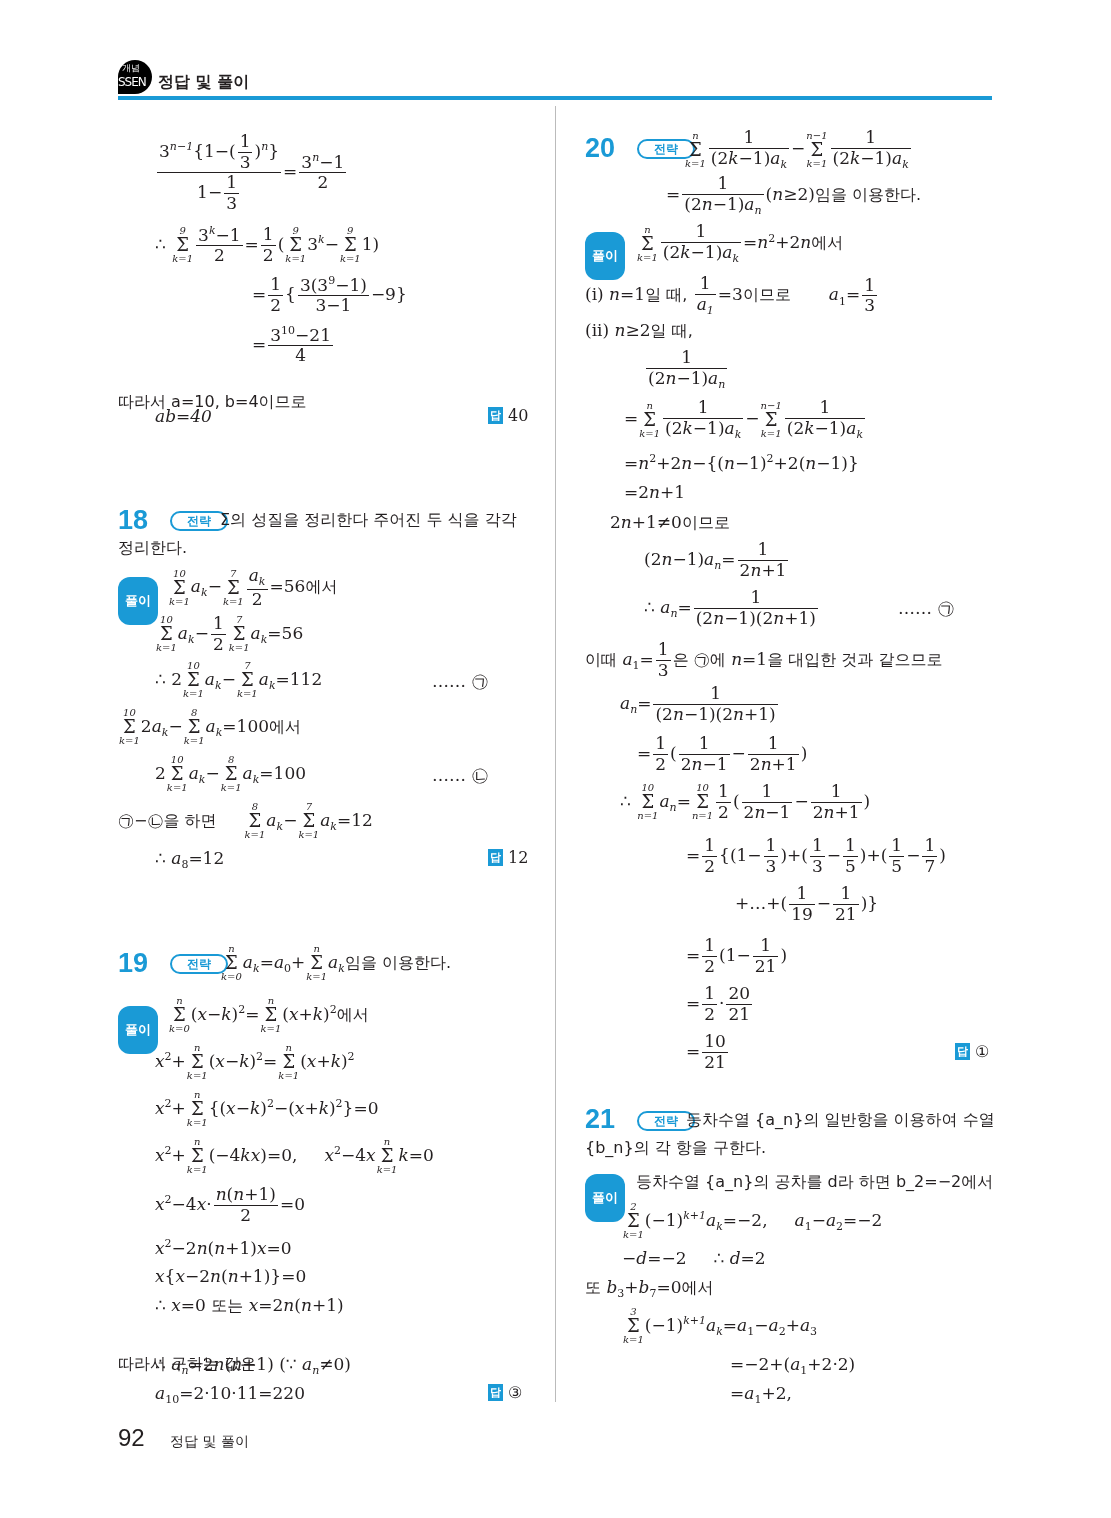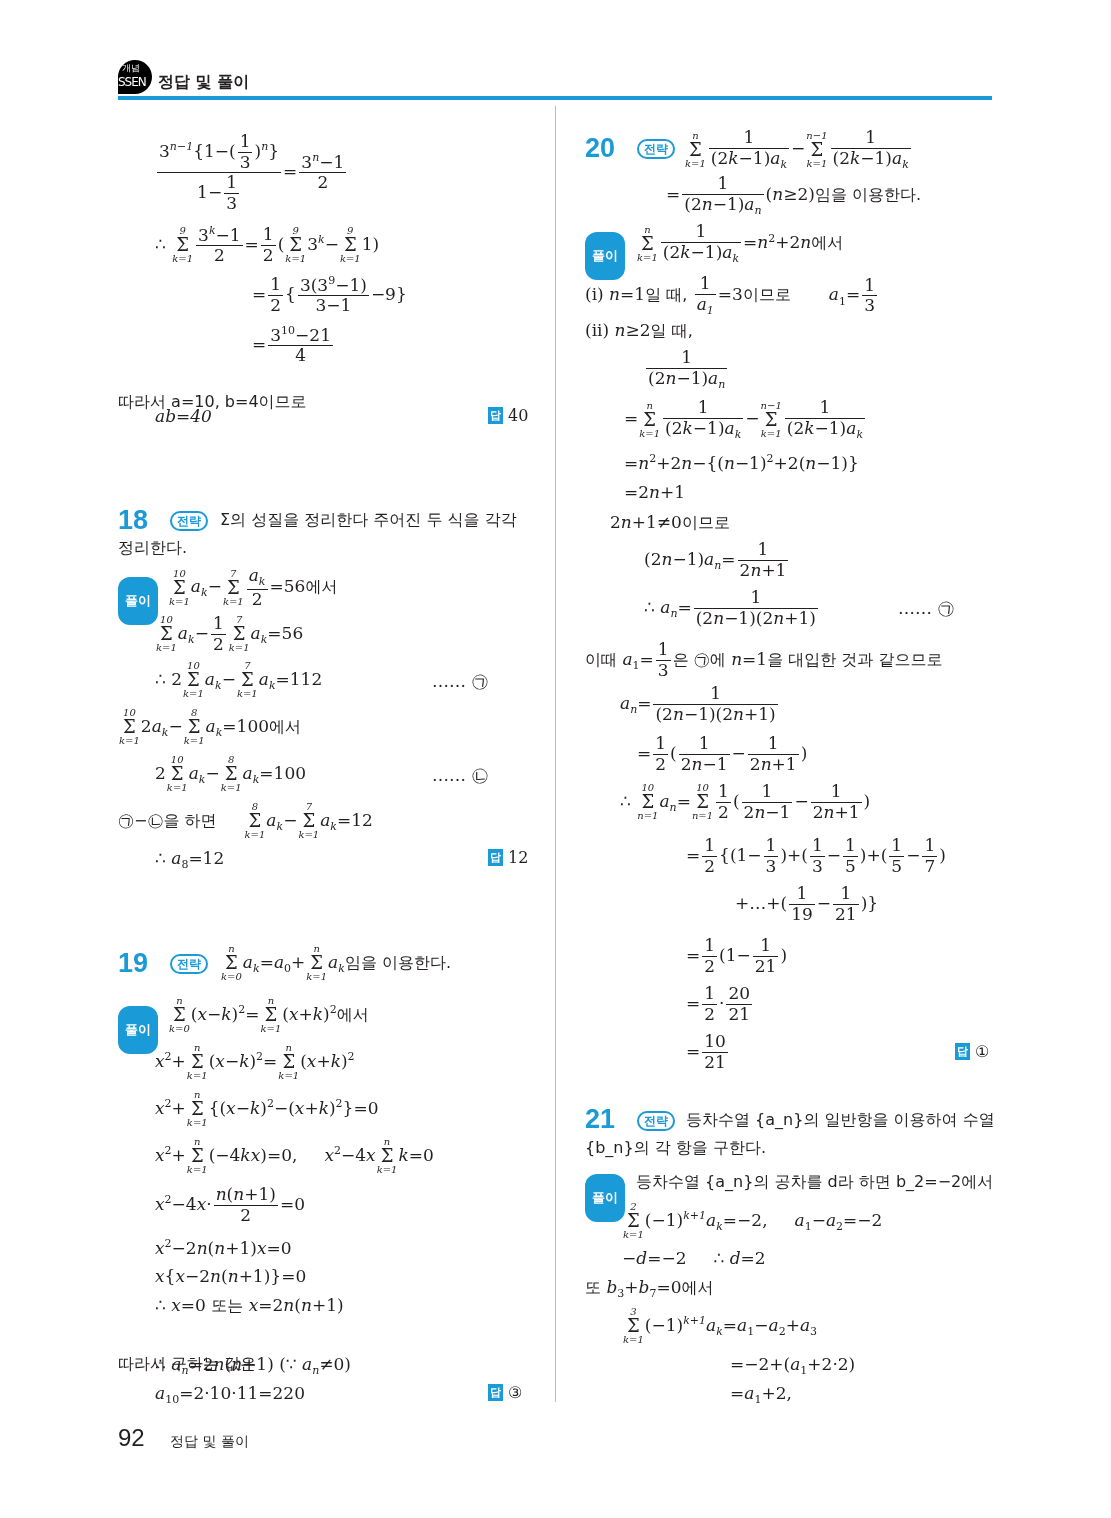--- a/index.html
+++ b/index.html
@@ -10,21 +10,21 @@
           background: #000000; color: #fff; font-family: "DejaVu Sans", sans-serif; text-align: right; }
   .logo .l1 { position: absolute; left: 4px; top: 2px; font-size: 9px; }
   .logo .l2 { position: absolute; left: 0px; top: 15px; font-size: 12px; letter-spacing: -1px; }
   .header-title { position: absolute; left: 40px; top: 12px; font-family: "DejaVu Sans", sans-serif; font-weight: bold; font-size: 16px; }
   .header-rule { position: absolute; left: 0; top: 36px; width: 874px; height: 4px; background: #1a9ad6; }
   .col-divider { position: absolute; left: 555px; top: 106px; width: 1px; height: 1296px; background: #bbb; }
   .line { position: absolute; white-space: nowrap; font-size: 17px; }
   .kr { font-family: "DejaVu Sans", sans-serif; font-size: 16px; }
   .i { font-style: italic; }
   .pnum { position: absolute; font-family: "Liberation Sans", sans-serif; font-weight: bold; color: #1a9ad6; font-size: 27px; }
-  .badge-strategy { position: absolute; border: 2px solid #1a9ad6; color: #1a9ad6; border-radius: 12px; padding: 0 5px;
+  .badge-strategy { position: absolute; border: 2px solid #1a9ad6; color: #1a9ad6; border-radius: 12px; padding: 0 15px;
           font-family: "DejaVu Sans", sans-serif; font-weight: bold; font-size: 12px; line-height: 16px; }
   .badge-sol { position: absolute; background: #1a9ad6; color: #fff; border-radius: 12px; padding: 16px 7px;
           font-family: "DejaVu Sans", sans-serif; font-weight: bold; font-size: 13px; line-height: 16px; }
   .answer { position: absolute; font-size: 16px; white-space: nowrap; }
   .answer .tag { display: inline-block; background: #1a9ad6; color: #fff; font-family: "DejaVu Sans", sans-serif;
           font-size: 11px; font-weight: bold; padding: 1px 2px; margin-right: 5px; vertical-align: 2px; }
   .frac { display: inline-block; vertical-align: middle; text-align: center; margin: 0 2px; }
   .frac > span { display: block; line-height: 1.15; padding: 0 2px; }
   .frac > span.num { border-bottom: 1px solid #231f20; }
   .sig { display: inline-block; vertical-align: middle; text-align: center; line-height: 1; margin: 0 1px; }

